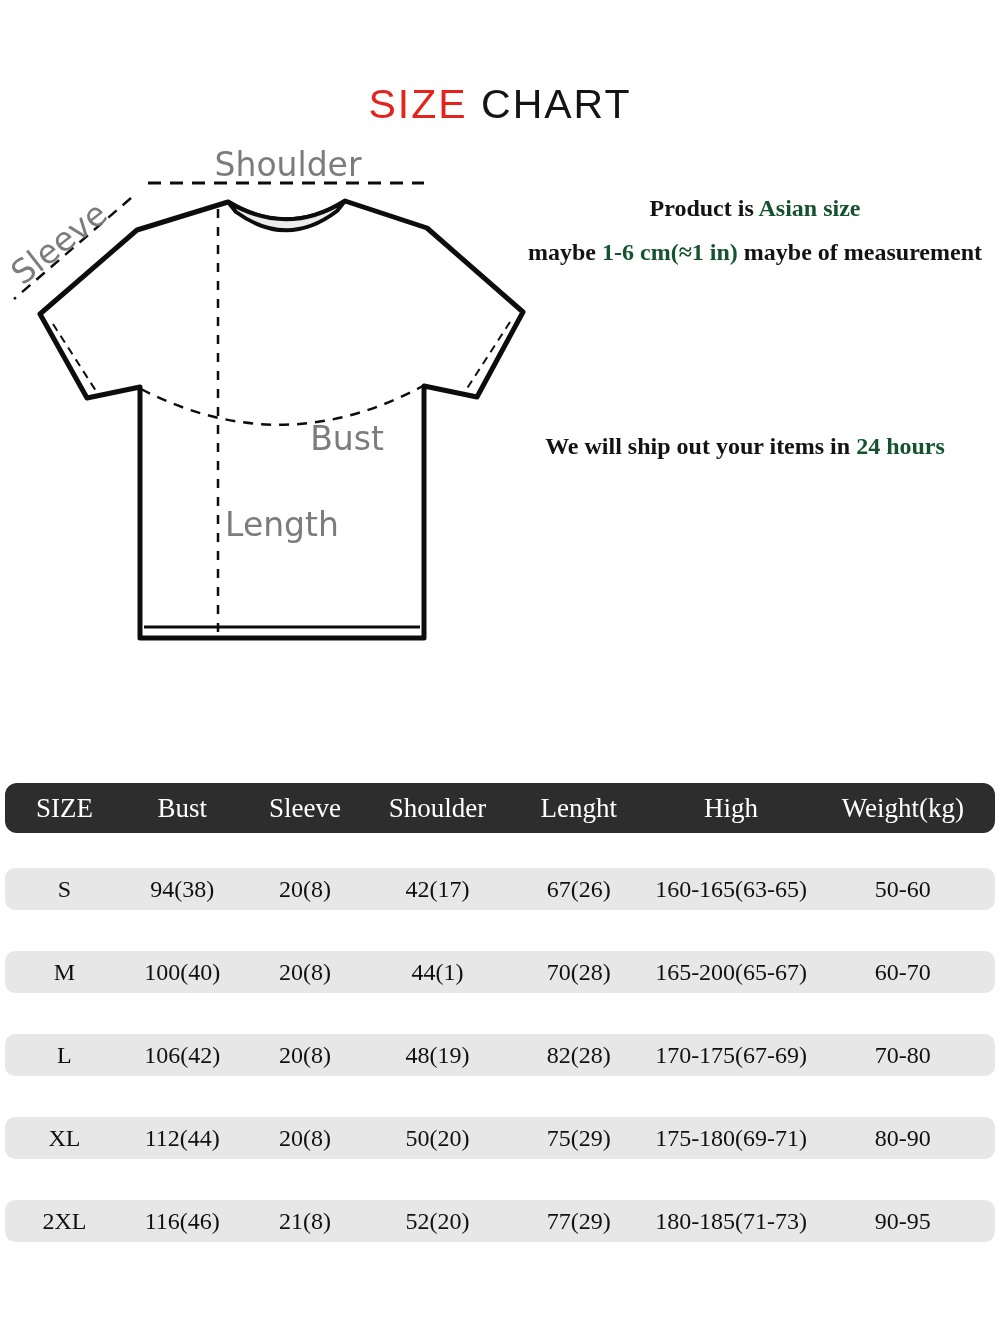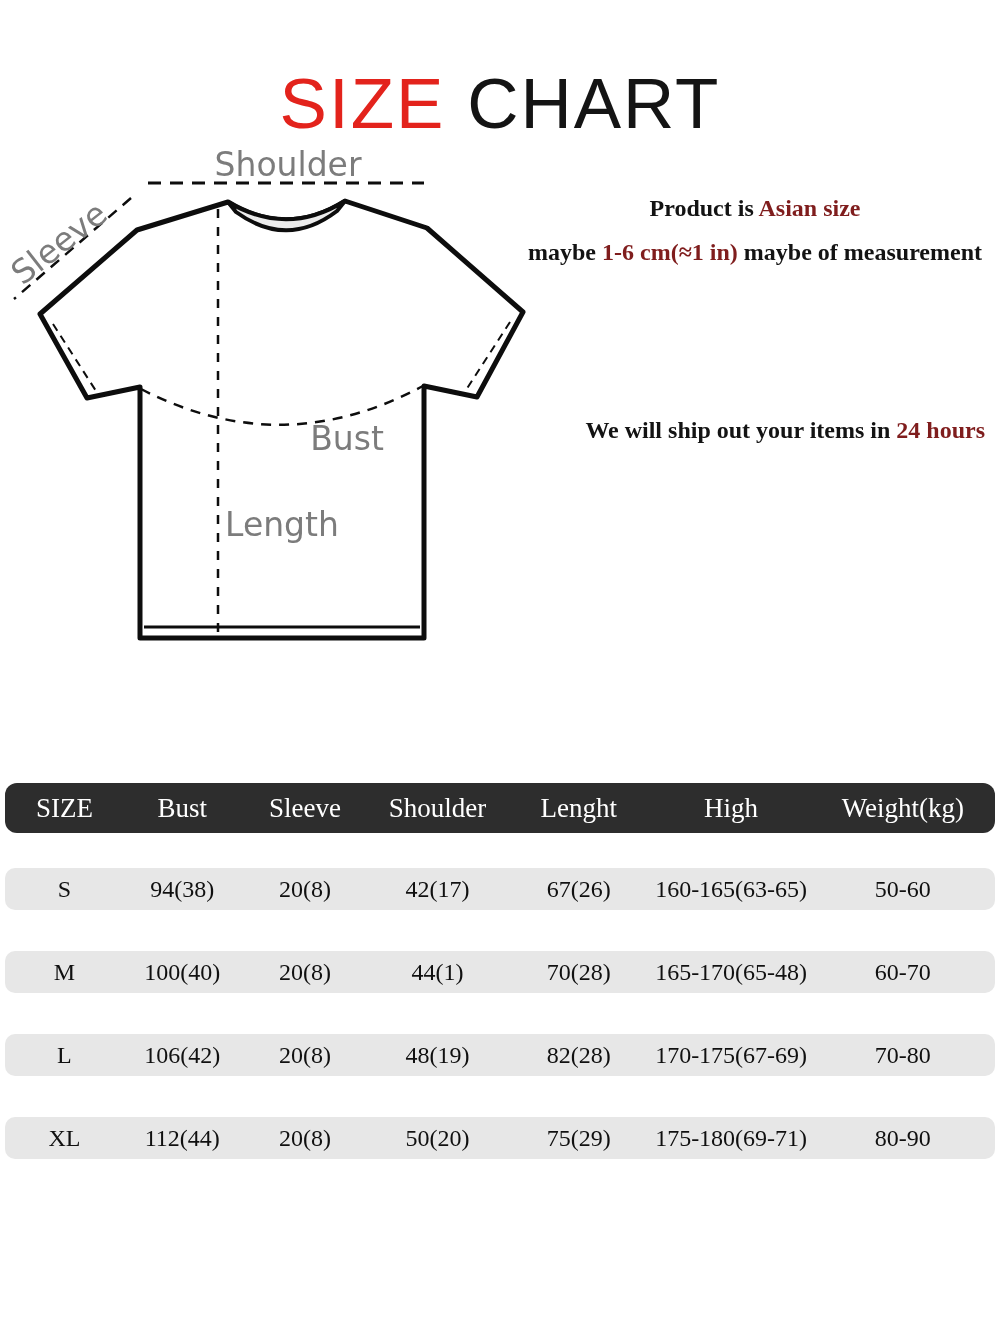--- a/index.html
+++ b/index.html
@@ -1,33 +1,33 @@
 <!DOCTYPE html>
 <html><head>
 <meta charset="utf-8">
 <style>
   html,body{margin:0;padding:0;background:#ffffff;}
   .page{position:relative;width:1000px;height:1333px;background:#ffffff;overflow:hidden;
         font-family:"Liberation Serif",serif;}
 
   
   .title{position:absolute;top:74px;left:0;width:100%;text-align:center;
-         font-family:"Liberation Sans",sans-serif;font-size:71px;line-height:60px;
+         font-family:"Liberation Sans",sans-serif;font-size:41px;line-height:60px;
          letter-spacing:2px;color:#141414;font-weight:400;}
   .title .red{color:#e3231c;}
 
   
   .shirt-svg{position:absolute;left:0;top:138px;width:548px;height:522px;}
 
   
   .notes{position:absolute;left:515px;top:186px;width:480px;text-align:center;
          font-size:24px;line-height:44px;font-weight:700;color:#131313;}
-  .notes-ship{position:absolute;left:505px;top:408px;width:480px;text-align:right;
+  .notes-ship{position:absolute;left:505px;top:424px;width:480px;text-align:center;
          font-size:24px;line-height:44px;font-weight:700;color:#131313;}
-  .rd{color:#7f1d1d;}
+  .rd{color:#14532d;}
 
   
   .grid7{display:grid;grid-template-columns:12% 11.8% 13% 13.8% 14.7% 16.1% 18.6%;
          align-items:center;}
   .thead{position:absolute;left:5px;top:783px;width:990px;height:50px;
          background:#2d2d2d;border-radius:12px;color:#ffffff;font-size:27px;}
   .thead .cell{text-align:center;}
   .tbody{position:absolute;left:5px;top:868px;width:990px;}
   .trow{height:42px;background:#e7e7e7;border-radius:10px;margin-bottom:41px;
         font-size:24px;color:#101010;}
@@ -93,36 +93,45 @@
       <div class="cell">67(26)</div>
       <div class="cell">160-165(63-65)</div>
       <div class="cell">50-60</div>
     </div>
     <div class="trow grid7">
       <div class="cell">M</div>
       <div class="cell">100(40)</div>
       <div class="cell">20(8)</div>
       <div class="cell">44(1)</div>
       <div class="cell">70(28)</div>
-      <div class="cell">165-170(65-48)</div>
+      <div class="cell">165-200(65-67)</div>
       <div class="cell">60-70</div>
     </div>
     <div class="trow grid7">
       <div class="cell">L</div>
       <div class="cell">106(42)</div>
       <div class="cell">20(8)</div>
       <div class="cell">48(19)</div>
       <div class="cell">82(28)</div>
       <div class="cell">170-175(67-69)</div>
       <div class="cell">70-80</div>
     </div>
     <div class="trow grid7">
       <div class="cell">XL</div>
       <div class="cell">112(44)</div>
       <div class="cell">20(8)</div>
       <div class="cell">50(20)</div>
       <div class="cell">75(29)</div>
       <div class="cell">175-180(69-71)</div>
       <div class="cell">80-90</div>
     </div>
+    <div class="trow grid7">
+      <div class="cell">2XL</div>
+      <div class="cell">116(46)</div>
+      <div class="cell">21(8)</div>
+      <div class="cell">52(20)</div>
+      <div class="cell">77(29)</div>
+      <div class="cell">180-185(71-73)</div>
+      <div class="cell">90-95</div>
+    </div>
   </div>
 
 </div>
 
 </body></html>

